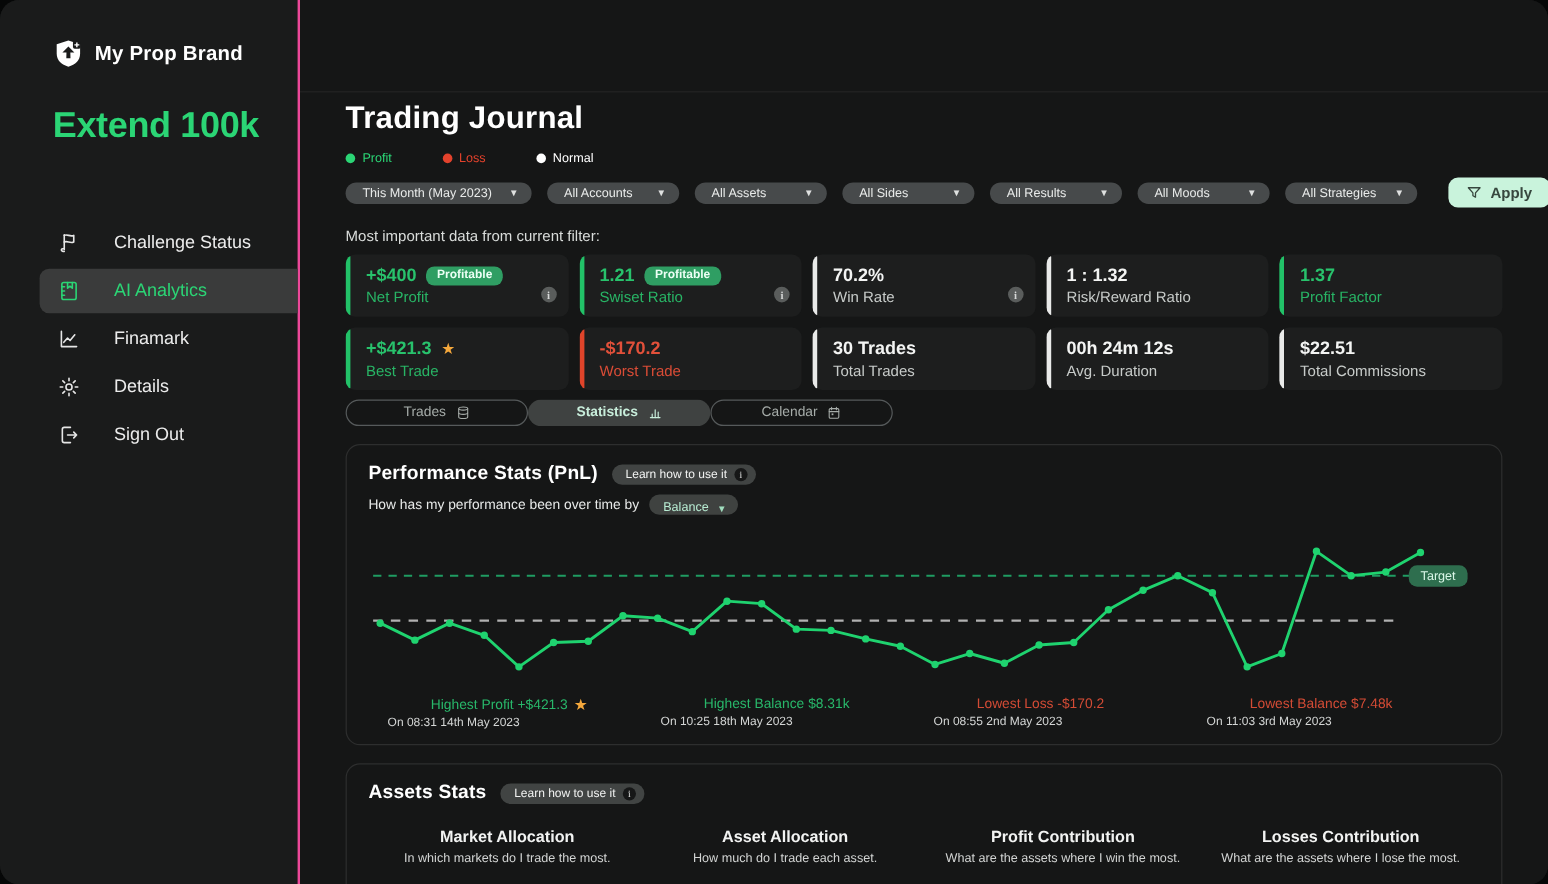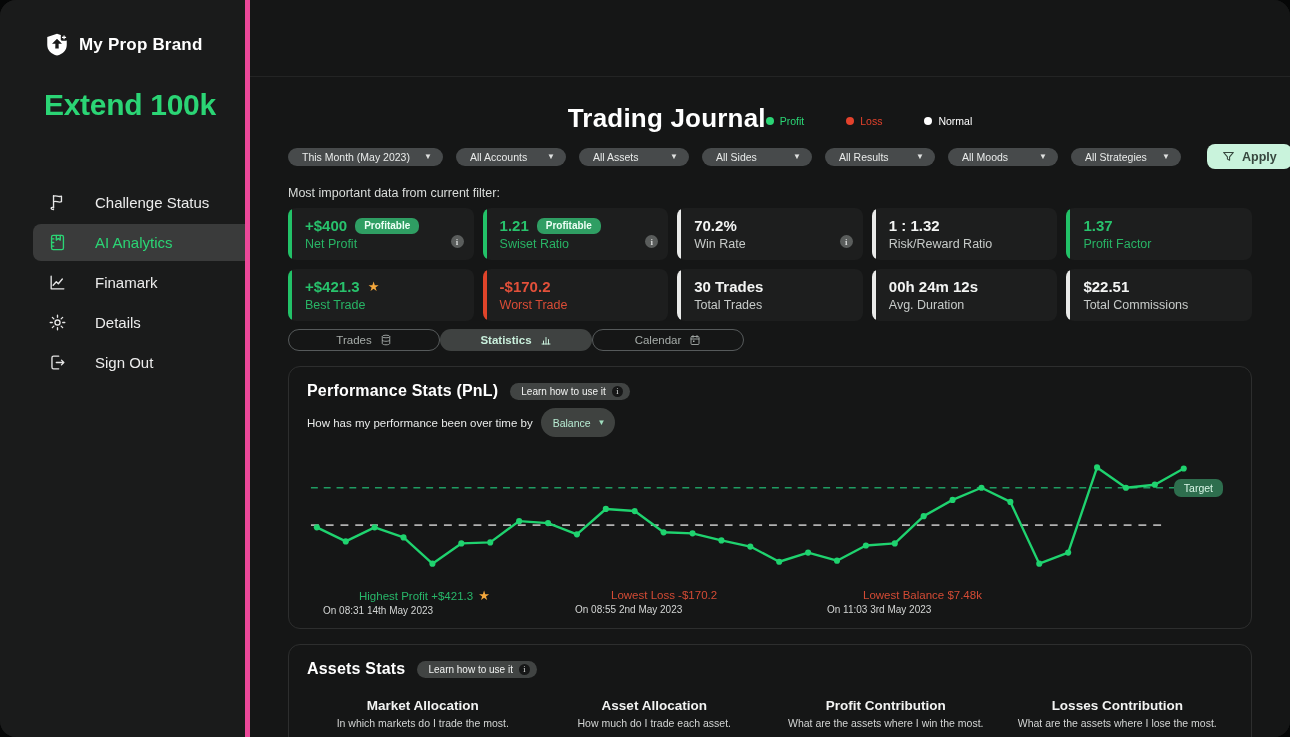--- a/index.html
+++ b/index.html
@@ -1,35 +1,35 @@
 <!DOCTYPE html>
 <html><head>
 <meta charset="utf-8">
 <style>
   html,body{margin:0;padding:0;background:#060707;font-family:"Liberation Sans",sans-serif;}
   *{box-sizing:border-box;}
   .app{width:1290px;height:737px;background:#151616;border-radius:16px;overflow:hidden;display:flex;margin:0 auto;}
 
   
-  .sidebar{width:250px;flex:0 0 250px;background:#1a1b1b;border-right:5px solid #ec4899;padding-top:32px;}
+  .sidebar{width:250px;flex:0 0 250px;background:#1a1b1b;border-right:2px solid #ec4899;padding-top:32px;}
   .logo-row{display:flex;align-items:center;gap:9px;padding-left:44px;}
   .logo-mark{width:26px;height:26px;flex:0 0 26px;}
   .brand-name{color:#fff;font-size:17px;font-weight:800;letter-spacing:.2px;}
   .product-name{color:#2bd575;font-size:30px;font-weight:800;letter-spacing:-.3px;padding-left:44px;margin-top:30px;}
   .nav{margin-top:62px;display:flex;flex-direction:column;gap:3px;}
   .nav-item{display:flex;align-items:center;gap:28px;margin-left:33px;padding:9px 0 9px 15px;border-radius:8px 0 0 8px;color:#ececec;font-size:15px;cursor:pointer;}
   .nav-item .nicon{width:19px;height:19px;display:inline-flex;align-items:center;justify-content:center;color:#e6e6e6;}
   .nav-item.active{background:#3a3b3b;color:#2bd575;}
   .nav-item.active .nicon{color:#2bd575;}
 
   
   .main{flex:1;position:relative;background:#151616;overflow:hidden;}
   .topbar{height:77px;border-bottom:1px solid #232424;}
   .content{padding:0 38px;}
-  .header-row{display:flex;align-items:flex-start;justify-content:center;margin-top:26px;}
+  .header-row{display:flex;align-items:flex-start;justify-content:space-between;margin-top:6px;flex-direction:column;}
   .page-title{color:#ffffff;font-size:26px;font-weight:700;letter-spacing:.2px;}
   .legend{display:flex;gap:42px;margin-top:12px;}
   .legend-item{display:flex;align-items:center;gap:6px;font-size:10.5px;}
   .legend-dot{width:8px;height:8px;border-radius:50%;}
 
   .filter-row{display:flex;align-items:center;gap:13px;margin-top:10px;}
   .filter-pill{background:#474a4b;border-radius:999px;height:18px;display:inline-flex;align-items:center;justify-content:space-between;gap:10px;padding:0 11px 0 14px;color:#e9ebea;font-size:10.5px;cursor:pointer;white-space:nowrap;}
   .filter-pill:first-child{min-width:155px;}
   .filter-pill{min-width:110px;}
   .caret{font-size:8px;color:#dfe1e0;line-height:1;}
@@ -61,21 +61,21 @@
   .tab{width:152px;height:22px;border-radius:999px;display:inline-flex;align-items:center;justify-content:center;gap:8px;font-size:11.5px;cursor:pointer;border:1px solid #565a5b;color:#a6aca9;background:transparent;}
   .tab.active{border-color:transparent;background:#3f4241;color:#c8eedb;font-weight:700;}
   .tab .ticon{display:inline-flex;}
 
   .panel{border:1px solid #2d2e2e;border-radius:12px;margin-top:15px;padding:15px 18px 12px 18px;}
   .panel-title-row{display:flex;align-items:center;gap:12px;}
   .panel-title{color:#fff;font-size:16px;font-weight:700;letter-spacing:.2px;}
   .help-pill{background:#414443;border:none;border-radius:999px;color:#f2f3f2;font-size:10px;height:17px;display:inline-flex;align-items:center;gap:6px;padding:0 7px 0 11px;cursor:pointer;}
   .help-pill .hinfo{width:11px;height:11px;border-radius:50%;background:#161717;color:#e8e9e8;font-size:8px;display:flex;align-items:center;justify-content:center;font-family:"Liberation Serif",serif;}
   .panel-sub-row{display:flex;align-items:center;gap:8px;margin-top:8px;color:#e8eae9;font-size:11.5px;}
-  .selector-pill{background:#3f4240;border:none;border-radius:999px;height:29px;display:inline-flex;align-items:center;gap:7px;padding:0 9px 0 12px;color:#b7ebd2;font-size:10.5px;cursor:pointer;}
+  .selector-pill{background:#3f4240;border:none;border-radius:999px;height:17px;display:inline-flex;align-items:flex-end;gap:7px;padding:0 9px 0 12px;color:#b7ebd2;font-size:10.5px;cursor:pointer;}
   .selector-pill .caret{color:#9fdcbd;}
 
   .chart-wrap{position:relative;margin-top:8px;height:140px;}
   .chart-wrap svg{display:block;width:100%;height:140px;}
   .target-badge{position:absolute;right:10px;background:#2e6e4e;color:#d9f6e7;font-size:10.5px;padding:3px 10px;border-radius:7px;}
 
   .anno-row{display:flex;margin-top:4px;padding-left:16px;}
   .anno{width:252px;}
   .anno-title{font-size:11.5px;font-weight:400;display:flex;align-items:center;gap:5px;margin-left:36px;}
   .anno-title .t.green{color:#28b76a;}
@@ -388,20 +388,26 @@
         <div class="anno-row">
           <div class="anno">
             <div class="anno-title">
                 <span class="t green">Highest Profit +$421.3</span>
                 <span class="star">★</span>
               </div>
             <div class="anno-date">On 08:31 14th May 2023</div>
           </div>
           <div class="anno">
             <div class="anno-title">
+                <span class="t green">Highest Balance $8.31k</span>
+              </div>
+            <div class="anno-date">On 10:25 18th May 2023</div>
+          </div>
+          <div class="anno">
+            <div class="anno-title">
                 <span class="t red">Lowest Loss -$170.2</span>
               </div>
             <div class="anno-date">On 08:55 2nd May 2023</div>
           </div>
           <div class="anno">
             <div class="anno-title">
                 <span class="t red">Lowest Balance $7.48k</span>
               </div>
             <div class="anno-date">On 11:03 3rd May 2023</div>
           </div>

